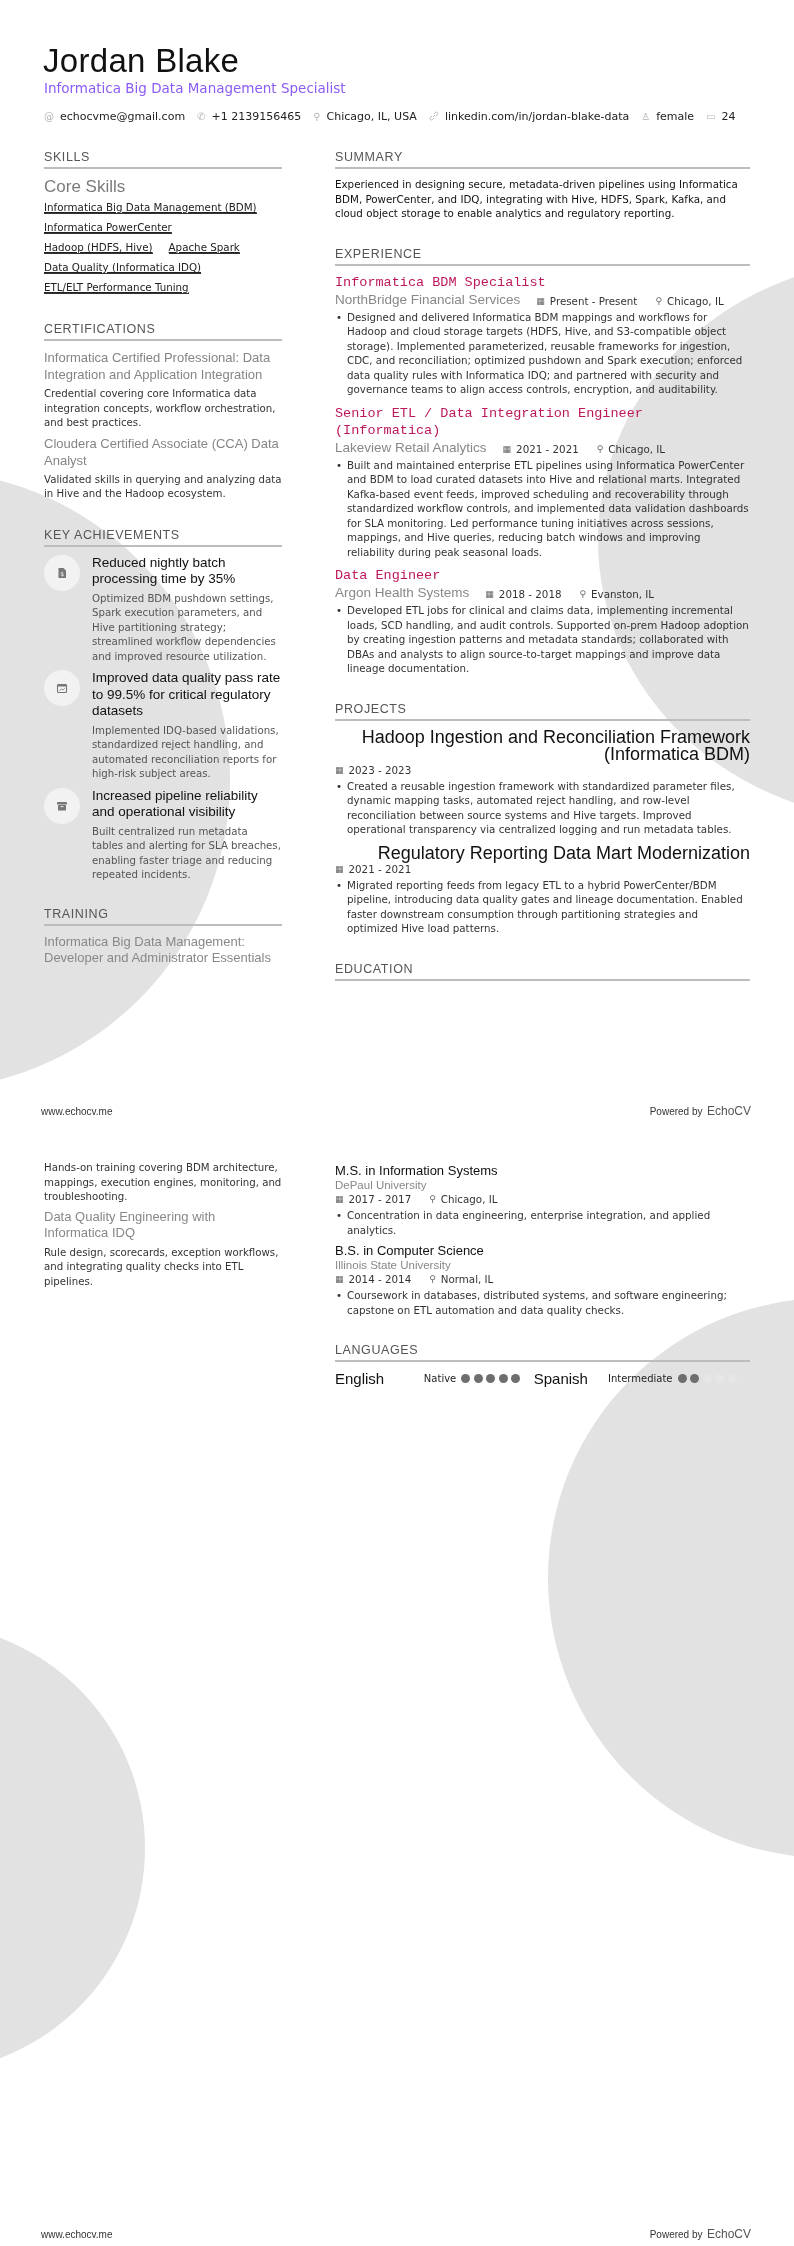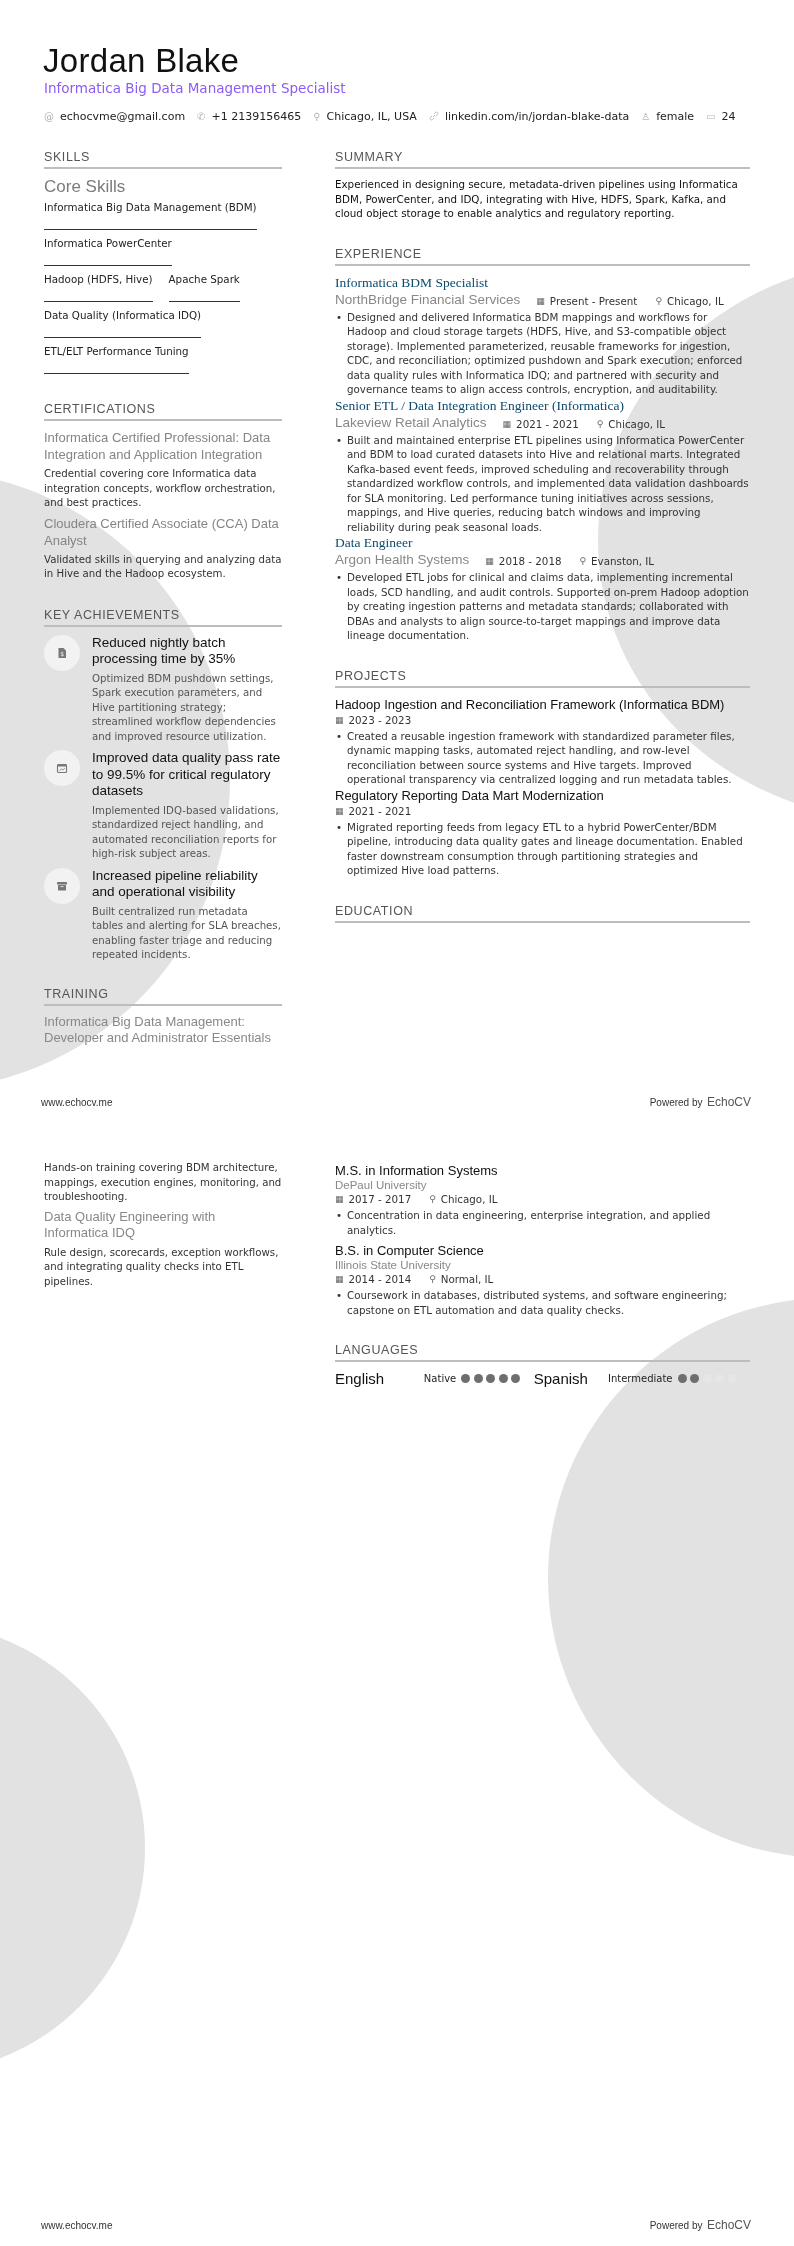--- a/index.html
+++ b/index.html
@@ -16,62 +16,62 @@
   .contact { display: flex; align-items: center; margin-right: 12px; white-space: nowrap; }
   .contact .ic { color: #b5b5b5; font-size: 10px; margin-right: 6px; }
 
   
   .left-col { position: absolute; left: 44px; width: 238px; }
   .right-col { position: absolute; left: 335px; width: 415px; }
   .sec-h { font-size: 12.5px; letter-spacing: 0.6px; color: #555; padding-bottom: 3px; border-bottom: 2px solid #bdbdbd; margin-bottom: 8px; font-family: "Liberation Sans", sans-serif; }
 
   .sub-h { font-size: 17px; color: #7b7b7b; font-family: "Liberation Sans", sans-serif; margin-bottom: 4px; }
   .skills { display: flex; flex-wrap: wrap; }
-  .skill { font-size: 10.3px; color: #222; padding-bottom: 16px; border-bottom: 1.5px solid #333; margin: 0 16px 7px 0; white-space: nowrap; }
+  .skill { font-size: 10.3px; color: #222; padding-bottom: 0; border-bottom: 1.5px solid #333; margin: 0 16px 7px 0; white-space: nowrap; text-decoration: underline; }
 
   .cert-title { font-family: "Liberation Sans", sans-serif; font-size: 13px; color: #858585; line-height: 17px; margin-top: 4px; }
   .cert-desc { font-size: 10.2px; color: #333; line-height: 14.5px; margin-top: 4px; }
 
   .ach { display: flex; }
   .ach-ic { width: 36px; height: 36px; border-radius: 50%; background: #f2f2f2; flex: none; display: flex; align-items: center; justify-content: center; margin-right: 12px; margin-top: 0px; }
   .ach-ic svg { width: 12px; height: 12px; }
   .ach-title { font-family: "Liberation Sans", sans-serif; font-size: 13.5px; color: #111; line-height: 16.5px; }
   .ach-desc { font-size: 10.2px; color: #555; line-height: 14.5px; margin-top: 4px; }
 
   .train-title { font-family: "Liberation Sans", sans-serif; font-size: 13px; color: #888; line-height: 16.5px; margin-top: 4px; }
   .train-desc { font-size: 10.2px; color: #333; line-height: 14.5px; margin-top: 4px; }
 
   .summary p { font-size: 10.3px; color: #111; line-height: 14.5px; }
 
-  .job-title { font-family: Liberation Serif, serif; font-size: 13.5px; color: #0c4a6e; line-height: 17px; }
+  .job-title { font-family: Liberation Mono, monospace; font-size: 13.5px; color: #be185d; margin-top: 8px; line-height: 17px; }
   .job-meta { display: flex; align-items: baseline; margin-top: 1px; white-space: nowrap; }
   .company { font-family: "Liberation Sans", sans-serif; font-size: 13.5px; color: #888; margin-right: 16px; }
   .meta-item { font-size: 10.3px; color: #333; margin-right: 18px; display: inline-flex; align-items: center; }
   .meta-item .ic { font-size: 9px; color: #666; margin-right: 5px; }
   .bullets { list-style: none; margin-top: 3px; }
   .bullets li { position: relative; padding-left: 12px; font-size: 10.3px; color: #333; line-height: 14.5px; }
   .bullets li::before { content: "•"; position: absolute; left: 1px; top: 0; color: #333; }
 
-  .proj-title { font-family: "Liberation Sans", sans-serif; font-size: 13px; color: #111; line-height: 17px; }
+  .proj-title { font-family: "Liberation Sans", sans-serif; font-size: 18px; color: #111; margin-top: 8px; line-height: 17px; text-align: right; }
   .proj-date { font-size: 10.3px; color: #333; margin-top: 1px; display: flex; align-items: center; }
   .proj-date .ic { font-size: 9px; color: #666; margin-right: 5px; }
 
   .edu-degree { font-family: "Liberation Sans", sans-serif; font-size: 13px; color: #111; margin-top: 6px; }
   .edu-school { font-family: "Liberation Sans", sans-serif; font-size: 11.5px; color: #888; margin-top: 1px; }
   .edu-meta { display: flex; font-size: 10.3px; color: #333; margin-top: 2px; }
   .edu-meta .meta-item { margin-right: 18px; }
 
   .lang-row { display: flex; align-items: center; margin-top: 4px; }
   .lang-name { font-family: "Liberation Sans", sans-serif; font-size: 15px; color: #111; }
   .lang-level { font-size: 10px; color: #222; margin-right: 5px; }
   .dots { display: flex; margin-right: 10px; }
   .dot { width: 9px; height: 9px; border-radius: 50%; margin-right: 3.5px; background: #e6e6e6; }
   .dot.on { background: #6e6e6e; }
 
-  .footer { position: absolute; bottom: 13px; left: 41px; right: 43px; display: flex; justify-content: space-between; align-items: baseline; font-family: "Liberation Sans", sans-serif; z-index: 1; }
+  .footer { position: absolute; bottom: 4px; left: 41px; right: 43px; display: flex; justify-content: space-between; align-items: baseline; font-family: "Liberation Sans", sans-serif; z-index: 1; }
   .footer .url { font-size: 10px; color: #333; }
   .footer .powered { font-size: 10px; color: #333; }
   .footer .brand { font-size: 12px; color: #555; }
 </style>
 </head>
 <body>
 
 <div class="page">
   <div class="circle" style="left:-390px; top:470px; width:620px; height:620px;"></div>
   <div class="circle" style="left:598px; top:260px; width:600px; height:560px;"></div>

